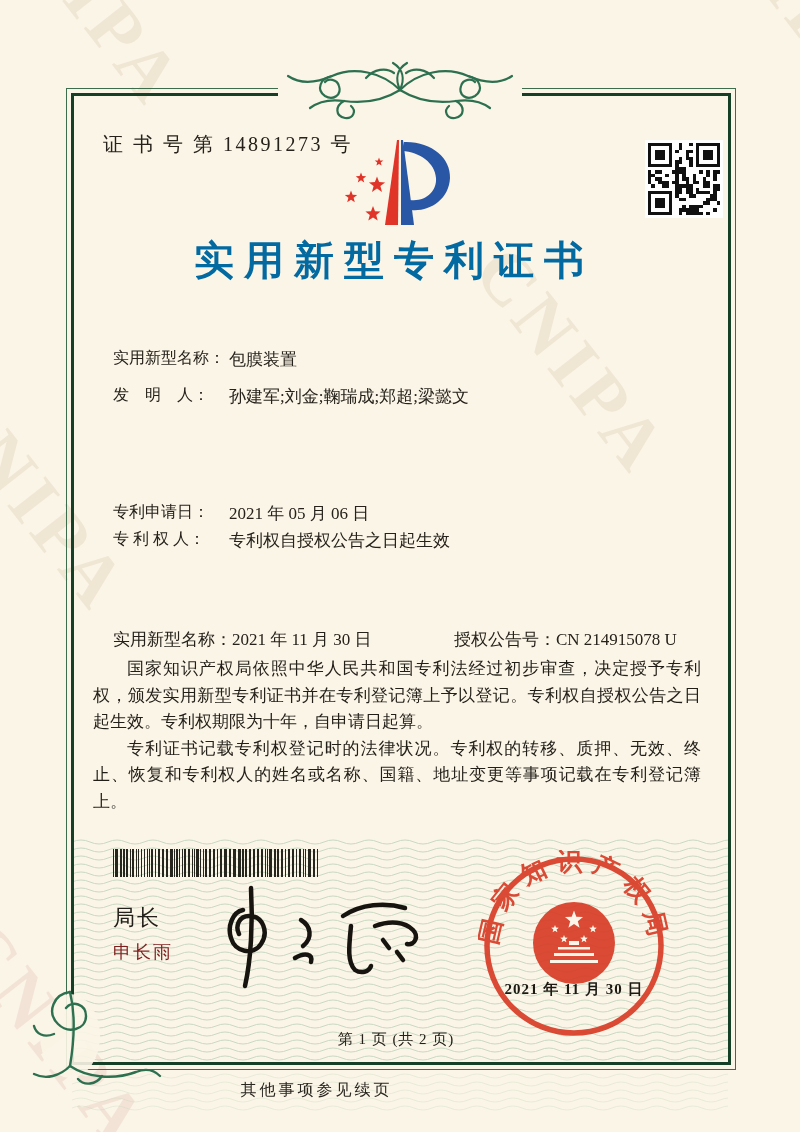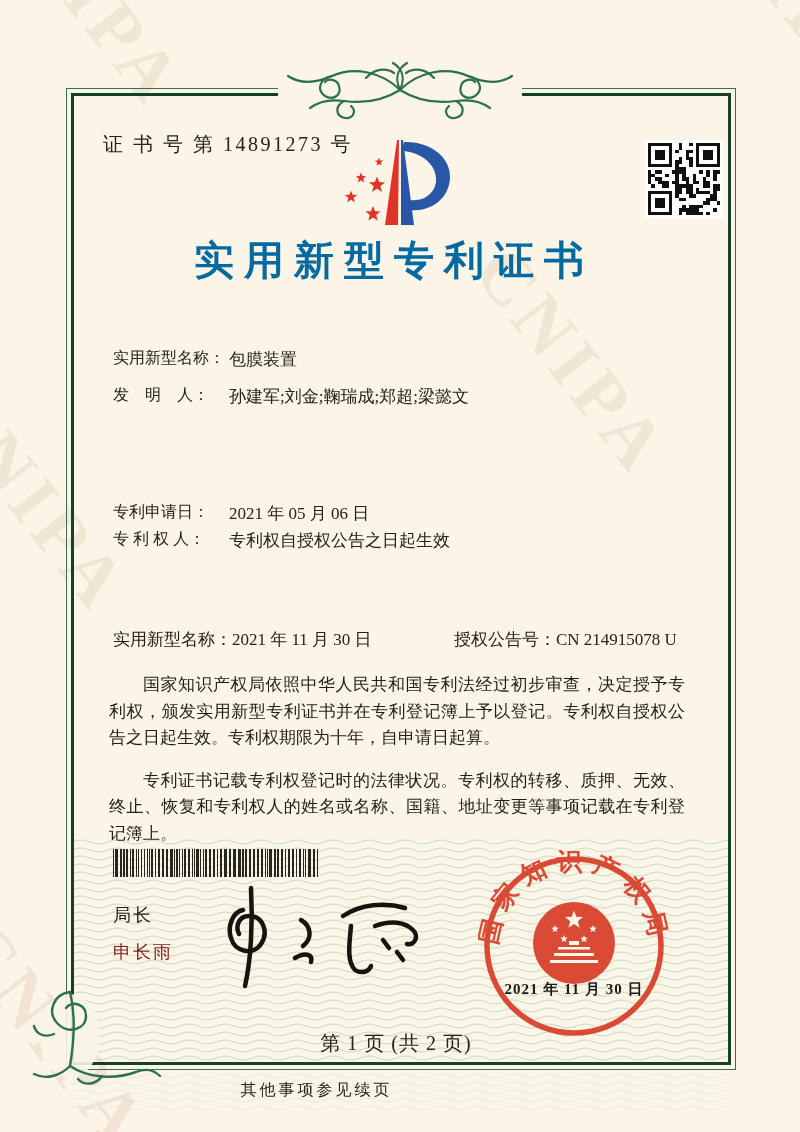--- a/index.html
+++ b/index.html
@@ -23,29 +23,29 @@
   .title{position:absolute;left:0;top:233px;width:788px;text-align:center;font-size:40px;
       font-weight:700;letter-spacing:10px;color:#0369a1;z-index:5;}
   
   .row{position:absolute;left:113px;width:600px;font-size:17px;z-index:5;}
   .flabel{display:inline-block;width:116px;font-size:16px;white-space:pre;vertical-align:top;}
   .fvalue{display:inline-block;max-width:462px;vertical-align:top;line-height:24px;}
   .grant-right{position:absolute;left:297px;top:0;margin-left:44px;}
   
   .paras{position:absolute;left:93px;top:656px;width:608px;font-size:17px;line-height:26.5px;
       text-align:justify;z-index:5;color:#221e18;}
-  .paras p{margin:16px;text-indent:2em;}
+  .paras p{margin:0;text-indent:2em;}
   
   .sig-title{position:absolute;left:113px;top:903px;font-family:"Liberation Sans","DejaVu Sans",sans-serif;
-      font-size:18px;letter-spacing:2px;color:#23201b;z-index:5;}
+      font-size:22px;letter-spacing:2px;color:#23201b;z-index:5;}
   .sig-name{position:absolute;left:113px;top:940px;font-family:"Liberation Sans","DejaVu Sans",sans-serif;
       font-size:18px;letter-spacing:2px;color:#7f1d1d;z-index:5;}
   .seal-date{position:absolute;left:478px;top:980px;width:192px;text-align:center;font-size:15px;
       font-weight:600;letter-spacing:1px;color:#1c1913;z-index:7;}
-  .page-info{position:absolute;left:0;top:1030px;width:792px;text-align:center;font-size:20px;
+  .page-info{position:absolute;left:0;top:1030px;width:792px;text-align:center;font-size:15px;
       letter-spacing:1px;z-index:5;}
   .cont-note{position:absolute;left:0;top:1080px;width:633px;text-align:center;font-size:16px;
       letter-spacing:3px;z-index:5;color:#2a2620;}
   svg{display:block;}
 </style>
 </head>
 <body>
 
 <div id="page">
 

